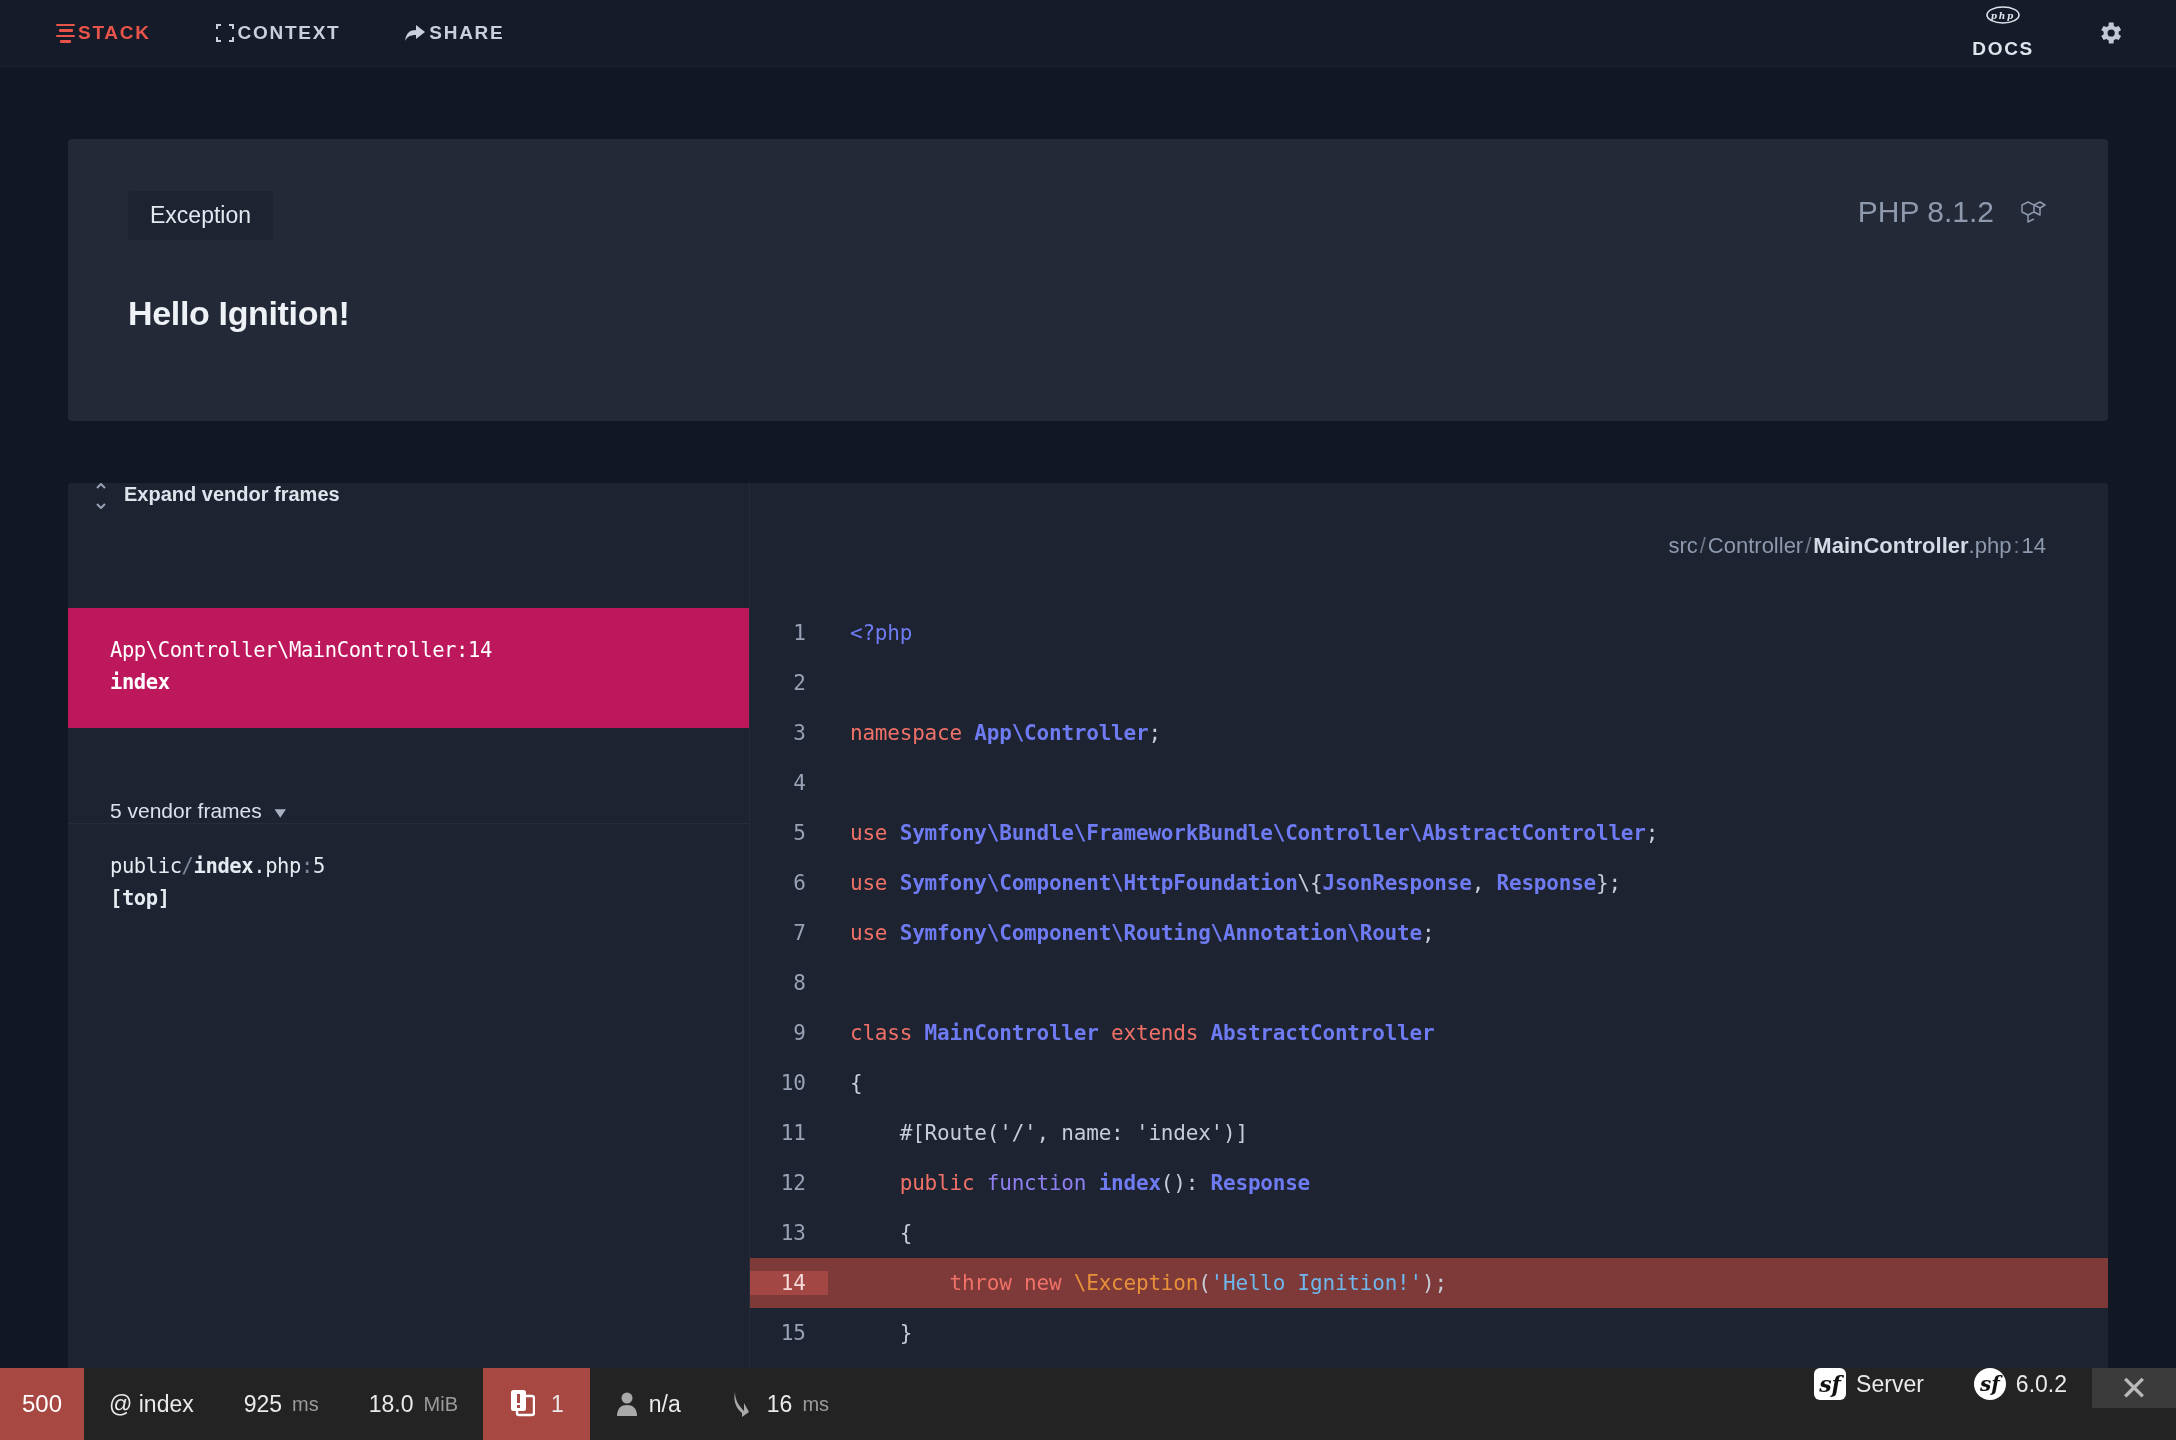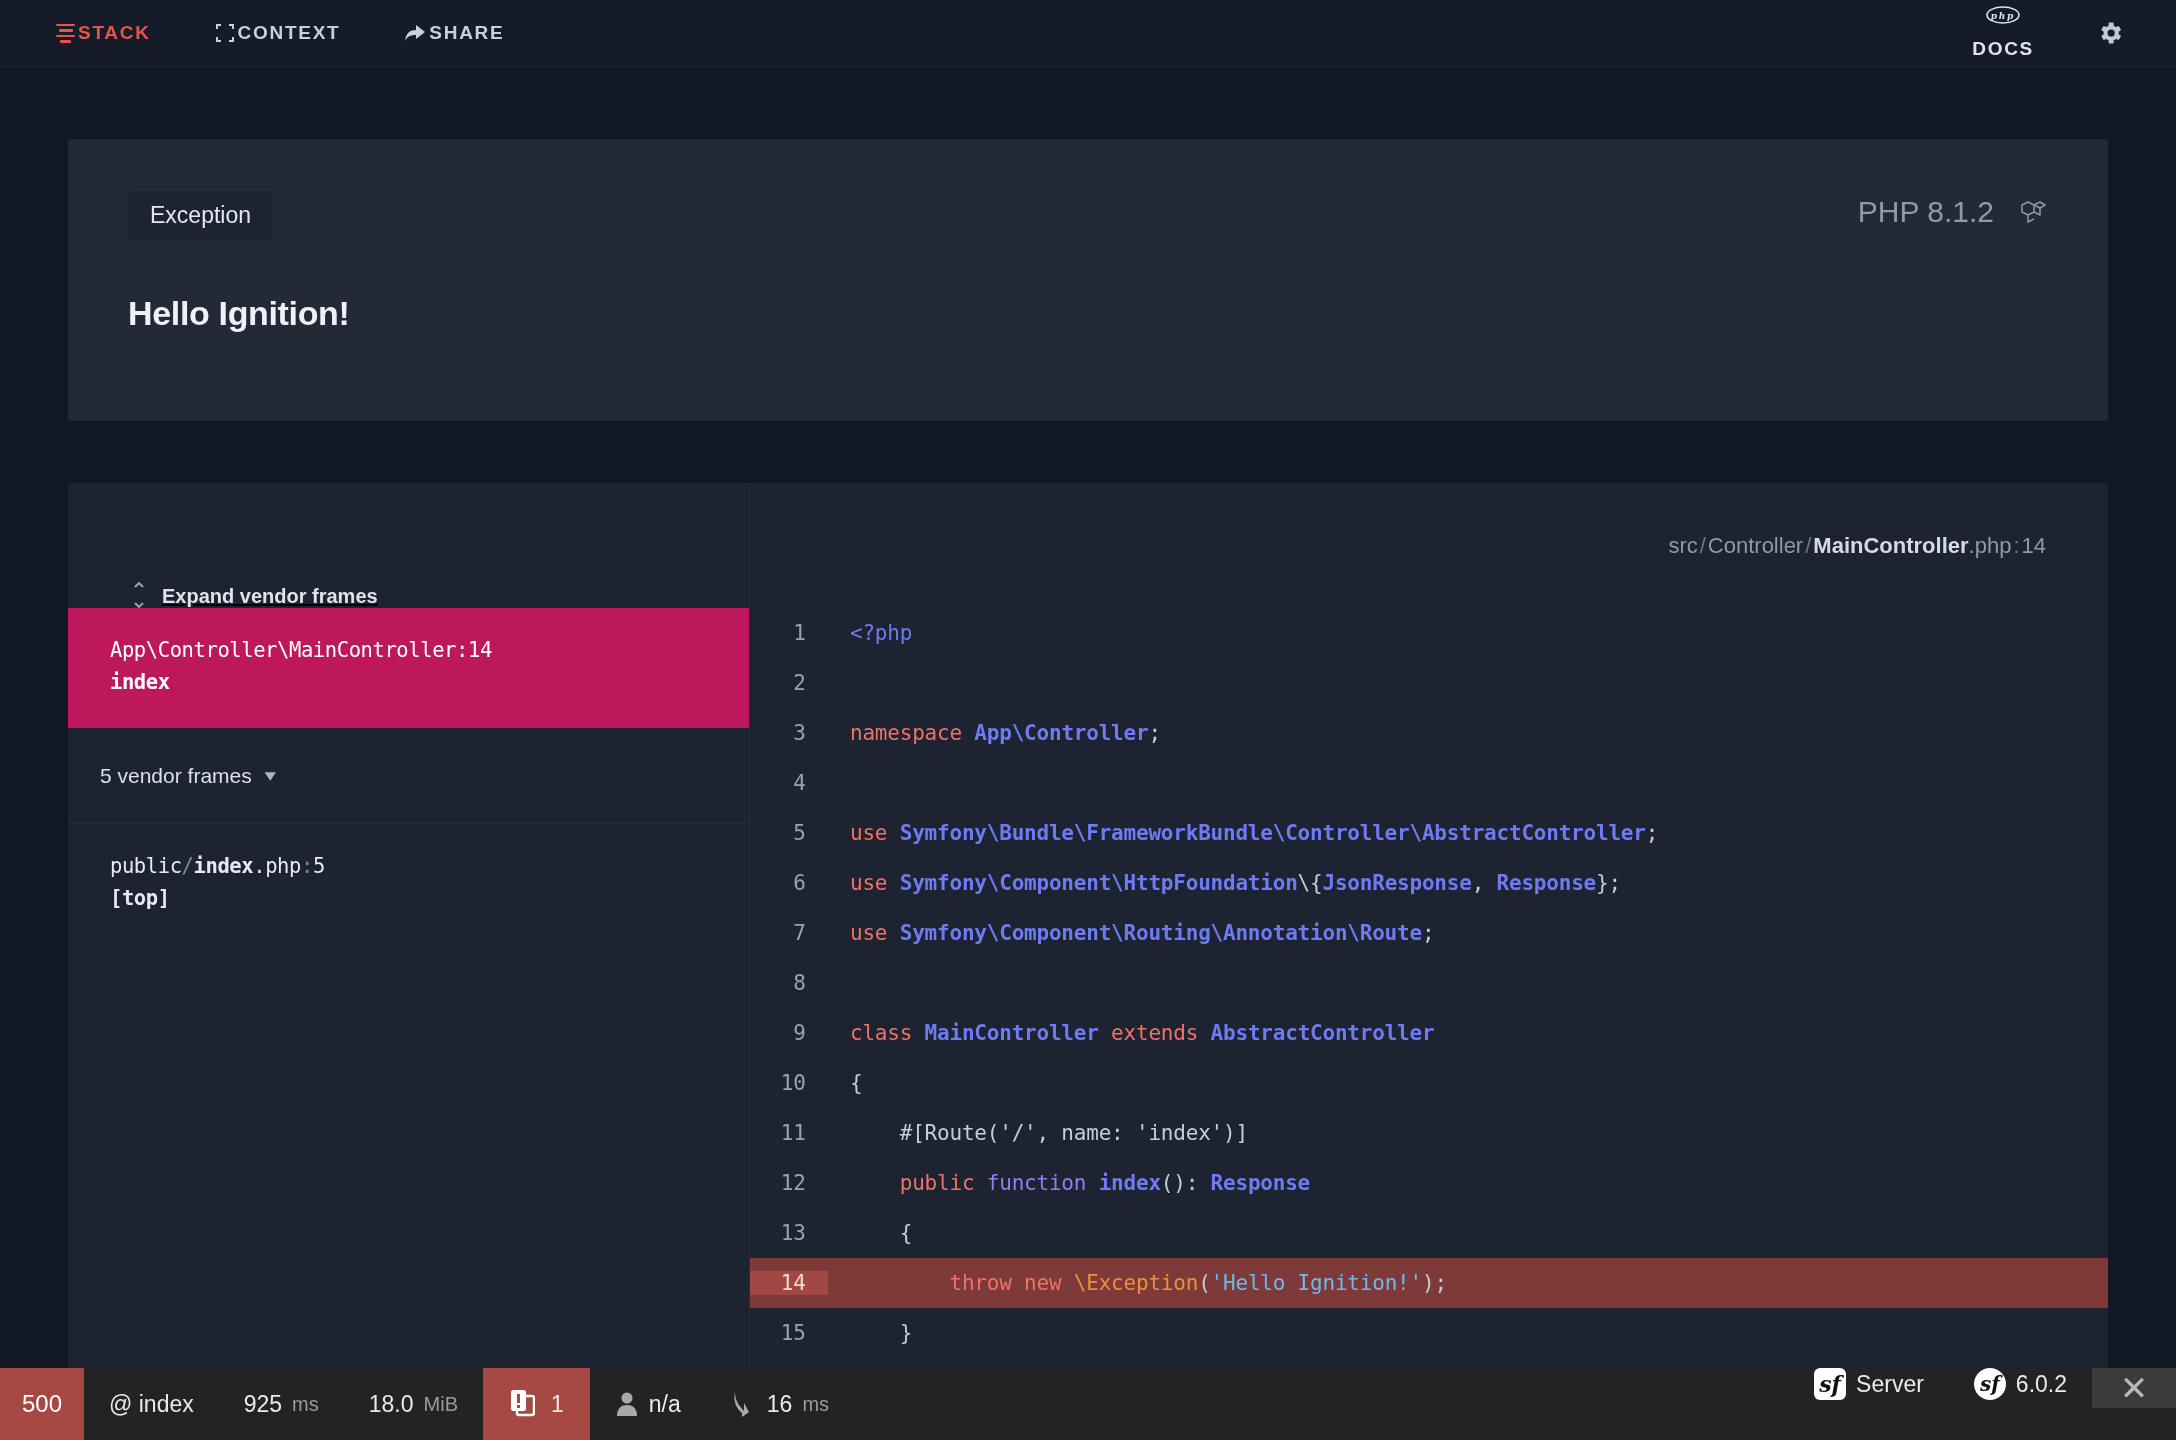--- a/index.html
+++ b/index.html
@@ -85,24 +85,23 @@
     height: 910px;
     overflow: hidden;
   }
   .frames-col {
     width: 682px; flex: 0 0 682px;
     background: #1d2331;
     border-right: 1px solid #262c3a;
   }
   .expand-row {
     height: 125px;
-    display: flex; align-items: flex-end;
-    padding: 0 64px;
+    display: flex; align-items: flex-start;
+    padding: 0 26px;
     cursor: pointer;
-    text-decoration: underline;
   }
   .expand-label {
     font-size: 20px; font-weight: 700; color: #dfe4ec;
     margin-left: 16px;
   }
   .updown {
     width: 14px; height: 26px;
     display: flex; flex-direction: column; justify-content: space-between;
     color: #97a1b4;
   }
@@ -119,22 +118,22 @@
   .frame-fn {
     font-family: "DejaVu Sans Mono", monospace;
     font-size: 20.5px; font-weight: 700; color: #ffffff;
     margin-top: 8px; letter-spacing: -0.02em;
   }
   .frame.plain .frame-path { color: #e6eaf1; }
   .frame.plain .frame-fn { color: #e6eaf1; }
 
   .vendor-row {
     height: 96px;
-    display: flex; align-items: center;
-    padding: 0 32px;
+    display: flex; align-items: flex-end;
+    padding: 0 42px;
     border-bottom: 1px solid #262c3a;
     cursor: pointer;
   }
   .vendor-label { font-size: 21px; color: #dbe0ea; }
   .chev-down {
     margin-left: 14px; color: #aab2c2; font-size: 17px;
     transform: scaleX(1.35);
   }
 
   

